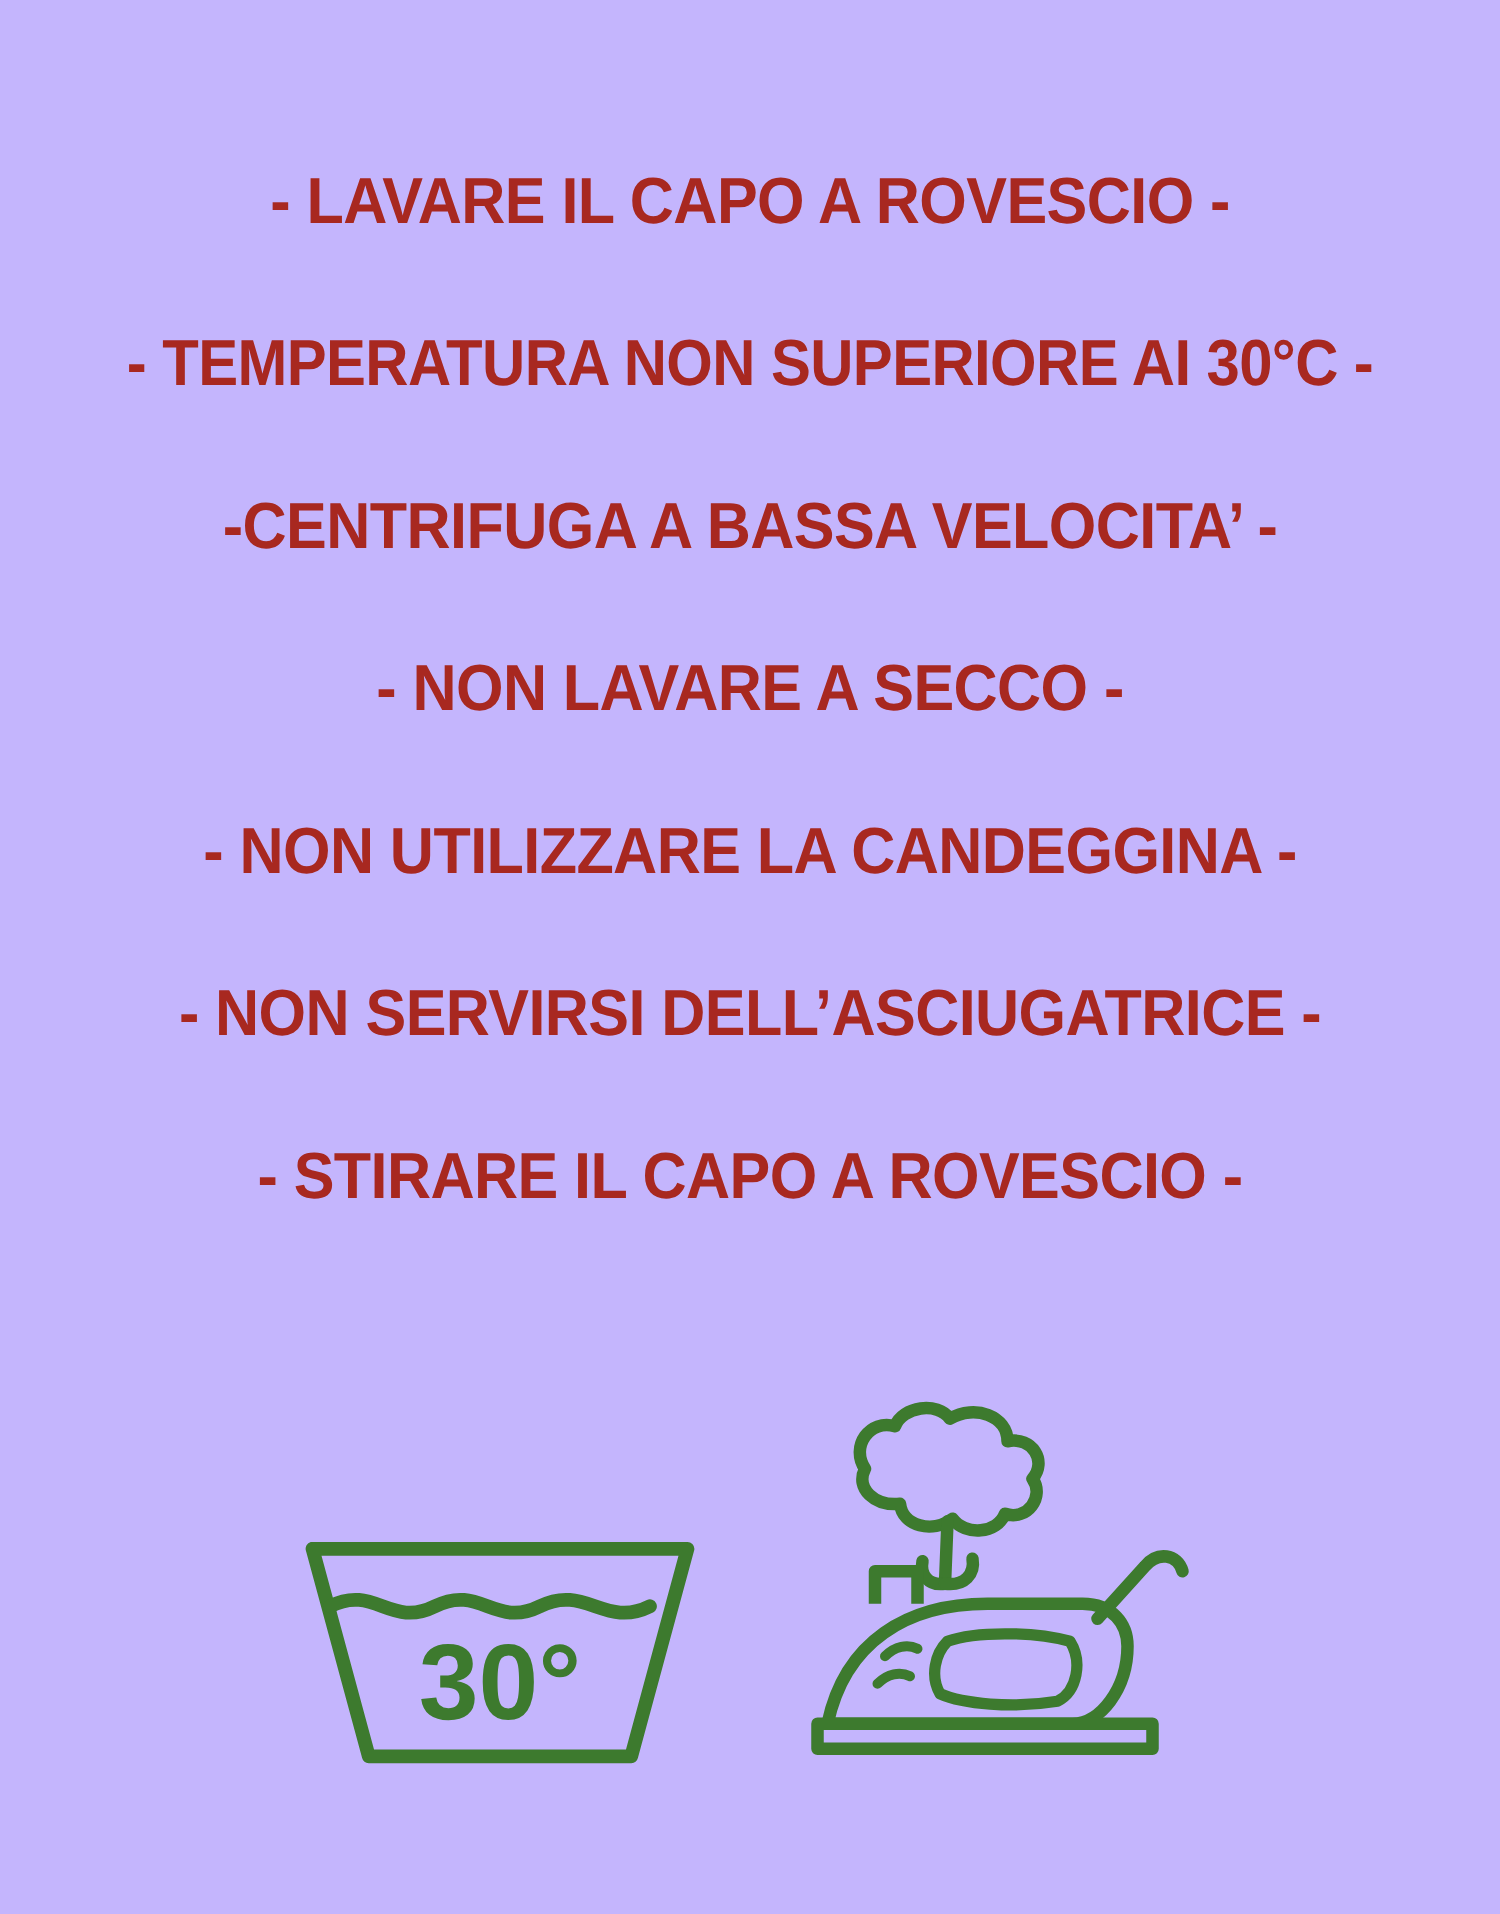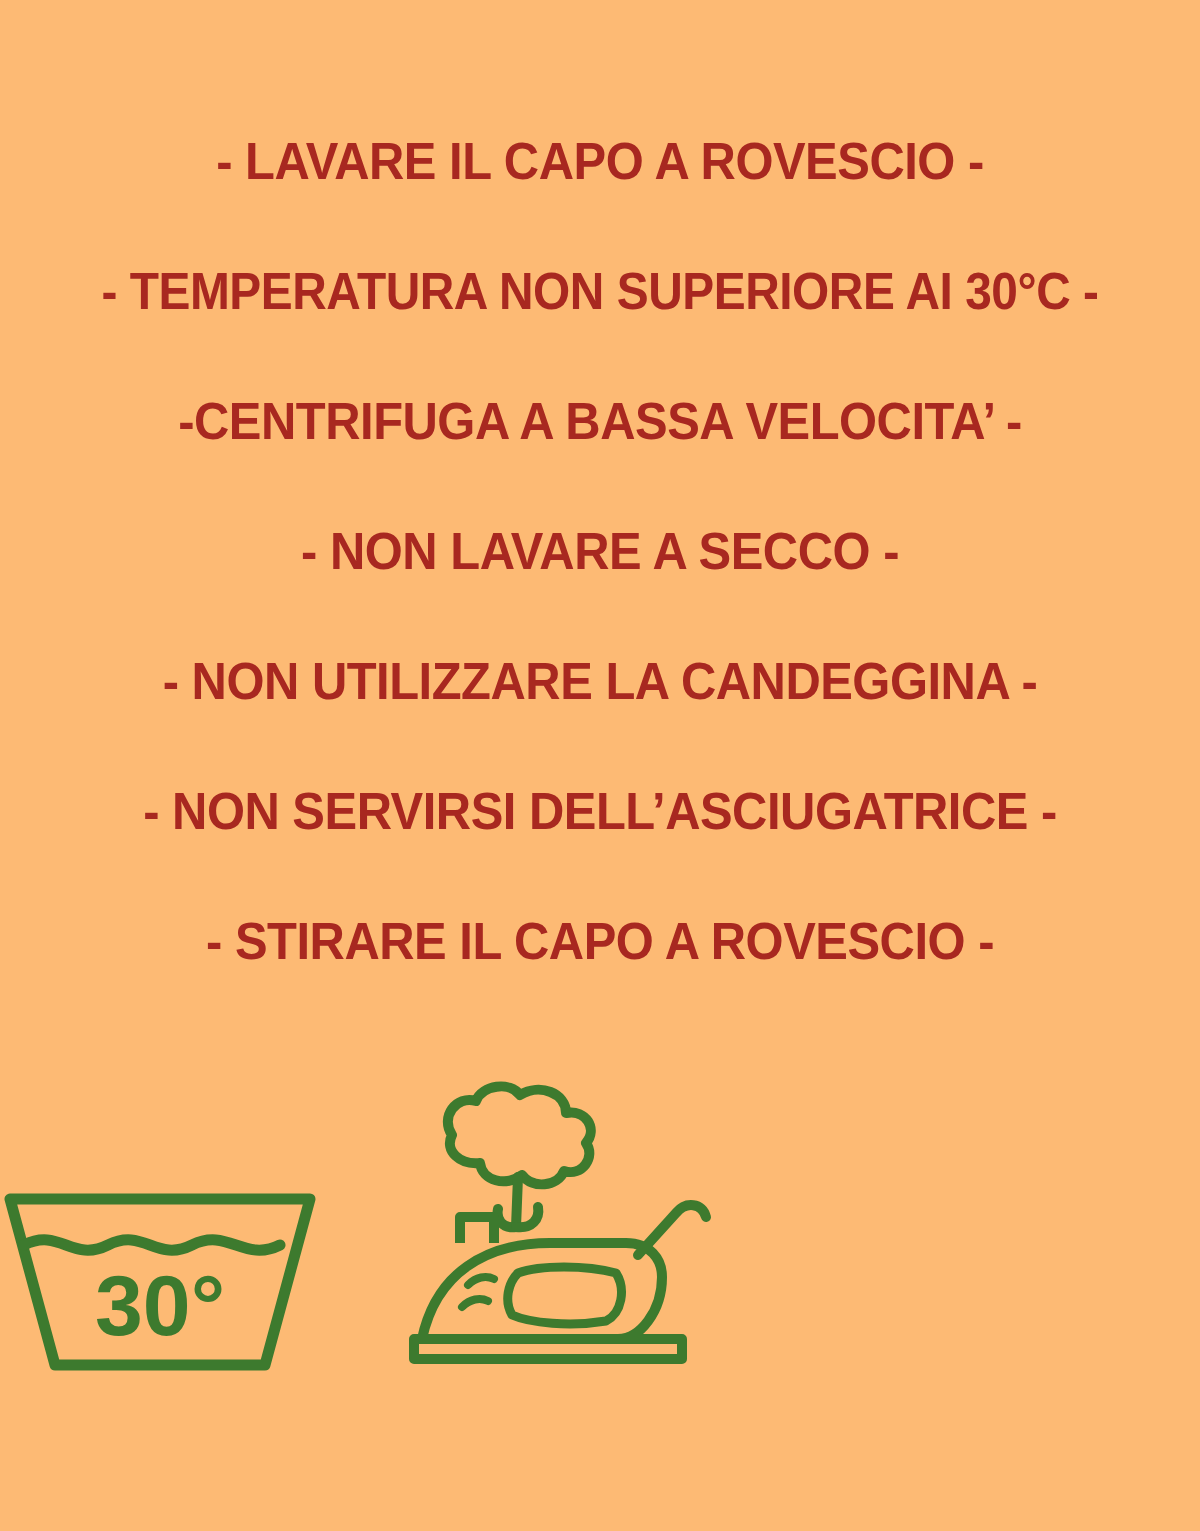--- a/index.html
+++ b/index.html
@@ -11,21 +11,21 @@
     width: 1200px;
     height: 1531px;
     font-family: "Liberation Sans", sans-serif;
     -webkit-font-smoothing: antialiased;
   }
 
   .sheet {
     position: relative;
     width: 1200px;
     height: 1531px;
-    background: #fdba74;
+    background: #c4b5fd;
     overflow: hidden;
   }
 
   .care-list {
     position: absolute;
     top: 96px;
     left: 0;
     width: 1200px;
     display: flex;
     flex-direction: column;
@@ -47,24 +47,25 @@
   }
 
   .care-line.wide {
     font-size: 52px;
     transform: scaleX(0.92);
   }
 
   .symbols {
     position: absolute;
     left: 0;
-    top: 1055px;
+    top: 1095px;
     width: 1200px;
     height: 340px;
     display: flex;
+    justify-content: center;
     align-items: flex-end;
     gap: 70px;
   }
 
   .symbol {
     display: block;
   }
 
   .wash-symbol { margin-bottom: 18px; }
   .iron-symbol { margin-bottom: 8px; }

